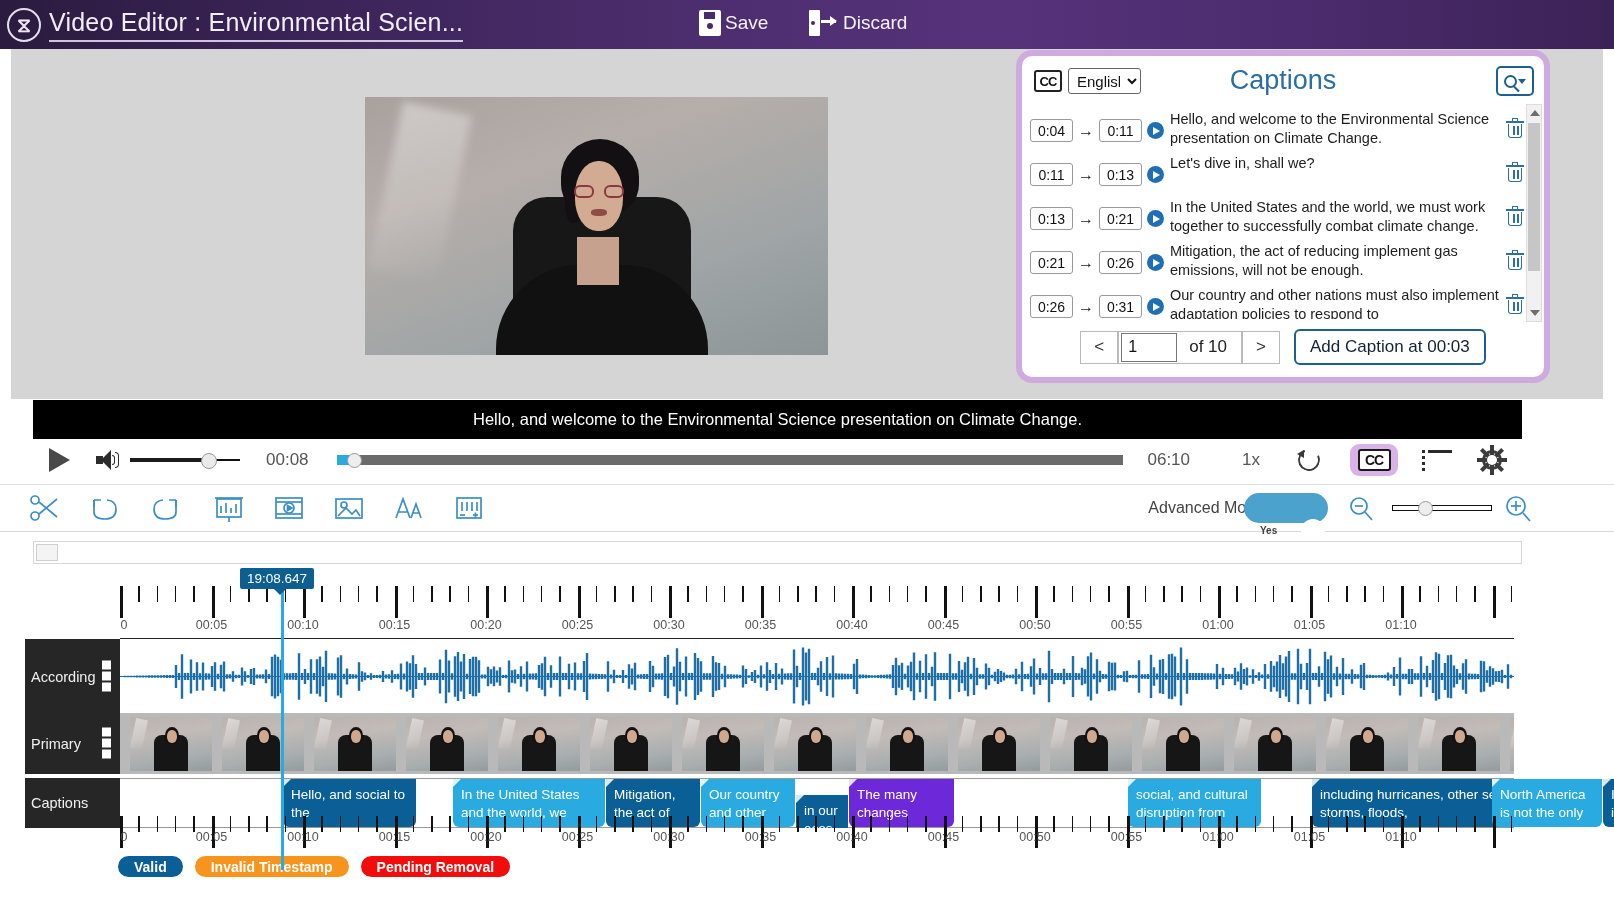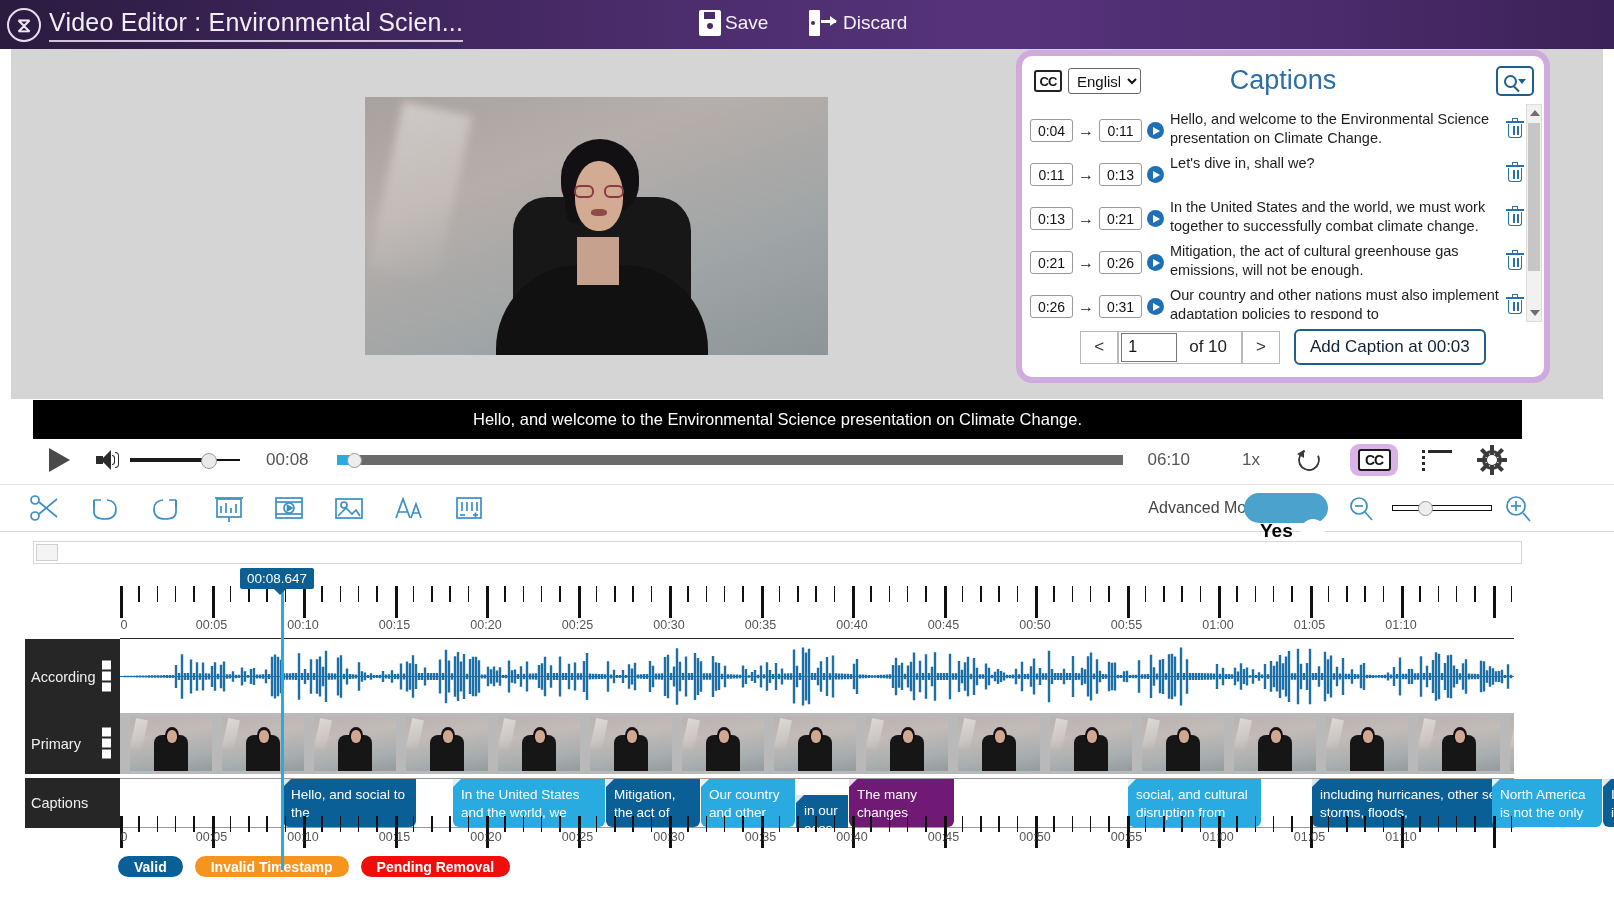--- a/index.html
+++ b/index.html
@@ -273,21 +273,21 @@
     background:#fff; border-top:1px solid #e2e2e2; border-bottom:1px solid #d8d8d8;
     display:flex; align-items:center;
   }
   .tool { width:34px; height:32px; position:relative; cursor:pointer; }
   .tl-stroke { stroke:#3b8fc4; fill:none; stroke-width:1.7; }
   .adv-label { position:absolute; right:350px; font-size:16px; color:#444; }
   .toggle {
     position:absolute; right:286px; width:84px; height:30px; border-radius:15px;
     background:#4ba3cd; display:flex; align-items:center; cursor:pointer;
   }
-  .toggle span{ color:#000000; font-size:19px; font-weight:bold; margin-left:16px;margin-top:45px; }
+  .toggle span{ color:#404040; font-size:10px; font-weight:bold; margin-left:16px;margin-top:45px; }
   .toggle .kn{ position:absolute; right:3px; width:24px; height:24px; border-radius:50%; background:#fff; }
   .zoom-out { position:absolute; right:240px; width:26px; height:26px; cursor:pointer; }
   .zoom-in { position:absolute; right:82px; width:28px; height:28px; cursor:pointer; }
   .zslider { position:absolute; right:122px; width:100px; height:14px; cursor:pointer; }
   .zslider .trk{ position:absolute; left:0; top:4px; width:100px; height:6px; border:1px solid #111; background:#fff; }
   .zslider .kn{ position:absolute; left:26px; top:0; width:15px; height:15px; border-radius:50%; background:#eee; border:1px solid #999; }
 
   
   .hscroll {
     position:absolute; left:33px; top:541px; width:1489px; height:23px;
@@ -446,21 +446,21 @@
             <span class="hdl"></span>
             <span class="lid"></span>
             <span class="bin"></span>
           </div>
       </div>
       <div class="cap-row">
         <div class="ts-box">0:21</div>
         <div class="ts-arrow">→</div>
         <div class="ts-box">0:26</div>
         <div class="play-dot"></div>
-        <div class="cap-text">Mitigation, the act of cultural greenhouse gas emissions, will not be enough.</div>
+        <div class="cap-text">Mitigation, the act of reducing implement gas emissions, will not be enough.</div>
         <div class="trash">
             <span class="hdl"></span>
             <span class="lid"></span>
             <span class="bin"></span>
           </div>
       </div>
       <div class="cap-row">
         <div class="ts-box">0:26</div>
         <div class="ts-arrow">→</div>
         <div class="ts-box">0:31</div>
@@ -651,21 +651,21 @@
             <line x1="12" y1="7" x2="12" y2="17"></line>
           </g>
         </svg>
     </div>
   </div>
 
   <div class="hscroll">
       <span class="th"></span>
     </div>
 
-  <div class="ph-label">00:08.647</div>
+  <div class="ph-label">19:08.647</div>
   <div class="playhead"></div>
 
   <div class="tl">
     <div class="tl-ruler" id="ruler-top">
         <div class="tick maj" style="left: 0px;"></div>
         <div class="tick min" style="left: 18.3px;"></div>
         <div class="tick min" style="left: 36.6px;"></div>
         <div class="tick min" style="left: 54.9px;"></div>
         <div class="tick min" style="left: 73.2px;"></div>
         <div class="tick maj" style="left: 91.5px;"></div>
@@ -883,21 +883,21 @@
     <div class="trk-row" style="margin-top:4px">
       <div class="trk-head" style="height:50px">
         <span>Captions</span>
       </div>
       <div class="trk-body caps-body" id="capstrip" style="height:50px; border-top:1px solid #999; border-bottom:1px solid #999">
           <div class="cap-chip" style="left: 163px; width: 133px; background: rgb(11, 95, 151);"><span class="notch"></span><span>Hello, and social to the</span></div>
           <div class="cap-chip" style="left: 333px; width: 152px; background: rgb(41, 171, 226);"><span class="notch"></span><span>In the United States and the world, we</span></div>
           <div class="cap-chip" style="left: 486px; width: 94px; background: rgb(11, 95, 151);"><span class="notch"></span><span>Mitigation, the act of</span></div>
           <div class="cap-chip" style="left: 581px; width: 94px; background: rgb(41, 171, 226);"><span class="notch"></span><span>Our country and other</span></div>
           <div class="cap-chip" style="left: 676px; width: 52px; background: rgb(11, 95, 151); margin-top: 16px;"><span class="notch"></span><span>in our ecos...</span></div>
-          <div class="cap-chip" style="left: 729px; width: 105px; background: #701a75;"><span class="notch"></span><span>The many changes</span></div>
+          <div class="cap-chip" style="left: 729px; width: 105px; background: #6d28d9;"><span class="notch"></span><span>The many changes</span></div>
           <div class="cap-chip" style="left: 1008px; width: 133px; background: rgb(41, 171, 226);"><span class="notch"></span><span>social, and cultural disruption from</span></div>
           <div class="cap-chip" style="left: 1192px; width: 229px; background: rgb(11, 95, 151);"><span class="notch"></span><span>including hurricanes, other severe storms, floods,</span></div>
           <div class="cap-chip" style="left: 1372px; width: 110px; background: rgb(41, 171, 226);"><span class="notch"></span><span>North America is not the only</span></div>
           <div class="cap-chip" style="left: 1483px; width: 60px; background: rgb(11, 95, 151);"><span class="notch"></span><span>Intern islanc</span></div>
         </div>
     </div>
 
     <div class="tl-ruler2" id="ruler-bot">
         <div class="tick maj" style="left: 0px; top: -12px;"></div>
         <div class="tick min" style="left: 18.3px; top: -12px;"></div>

